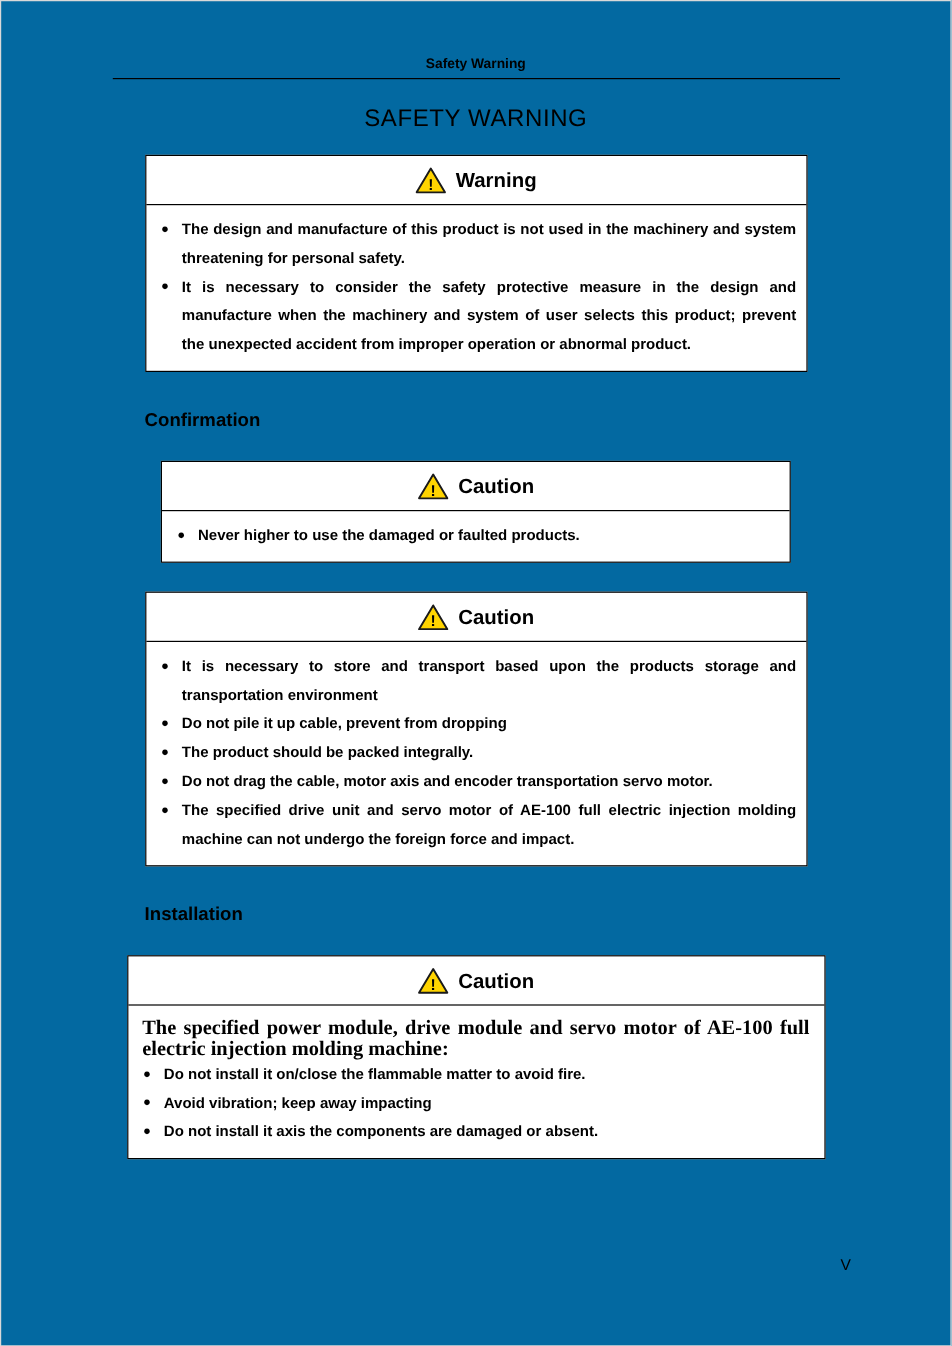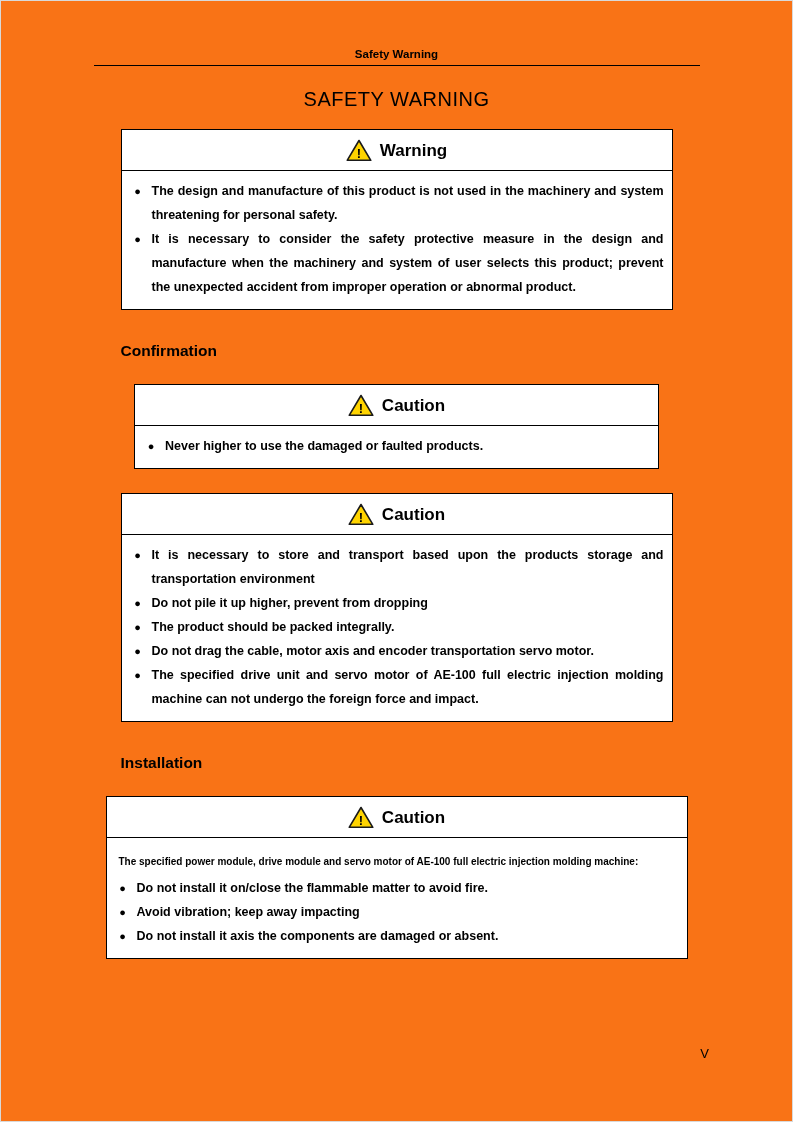--- a/index.html
+++ b/index.html
@@ -1,20 +1,20 @@
 <!DOCTYPE html>
 <html><head>
 <meta charset="utf-8">
 <style>
   html,body { margin:0; padding:0; background:#f2f2f2; }
   .page {
     position:relative;
     width:793px; height:1122px;
     margin:0 auto;
-    background:#f97316;
+    background:#0369a1;
     box-shadow: inset 0 0 0 1px #d9d9d9;
     font-family:"Liberation Sans", sans-serif;
     color:#000;
     overflow:hidden;
   }
   .content { width:606px; margin:0 auto; }
 
   .running-header {
     padding-top:48px;
     padding-bottom:5px;
@@ -62,27 +62,28 @@
     font-weight:bold;
   }
   .box-label {
     font-size:17px;
     font-weight:bold;
   }
 
   .box-body { padding:8px 8px 10px 10px; }
 
   .intro {
-    font-size:10px;
-    font-weight:bold;
-    line-height:27px;
+    font-size:17px;
+    font-weight:bold;
+    line-height:17px;
     text-align:justify;
     -moz-text-align-last:left;
     text-align-last:left;
     padding:2px 4px 1px 2px;
+    font-family:Liberation Serif, serif;
   }
 
   .bullet {
     display:flex;
     gap:8px;
   }
   .marker {
     flex:0 0 12px;
     font-size:11px;
     line-height:24px;
@@ -173,21 +174,21 @@
           </span>
           <span class="box-label">Caution</span>
         </div>
         <div class="box-body">
           <div class="bullet">
             <span class="marker">●</span>
             <span class="bullet-text">It is necessary to store and transport based upon the products storage and transportation environment</span>
           </div>
           <div class="bullet">
             <span class="marker">●</span>
-            <span class="bullet-text">Do not pile it up higher, prevent from dropping</span>
+            <span class="bullet-text">Do not pile it up cable, prevent from dropping</span>
           </div>
           <div class="bullet">
             <span class="marker">●</span>
             <span class="bullet-text">The product should be packed integrally.</span>
           </div>
           <div class="bullet">
             <span class="marker">●</span>
             <span class="bullet-text">Do not drag the cable, motor axis and encoder transportation servo motor.</span>
           </div>
           <div class="bullet">

